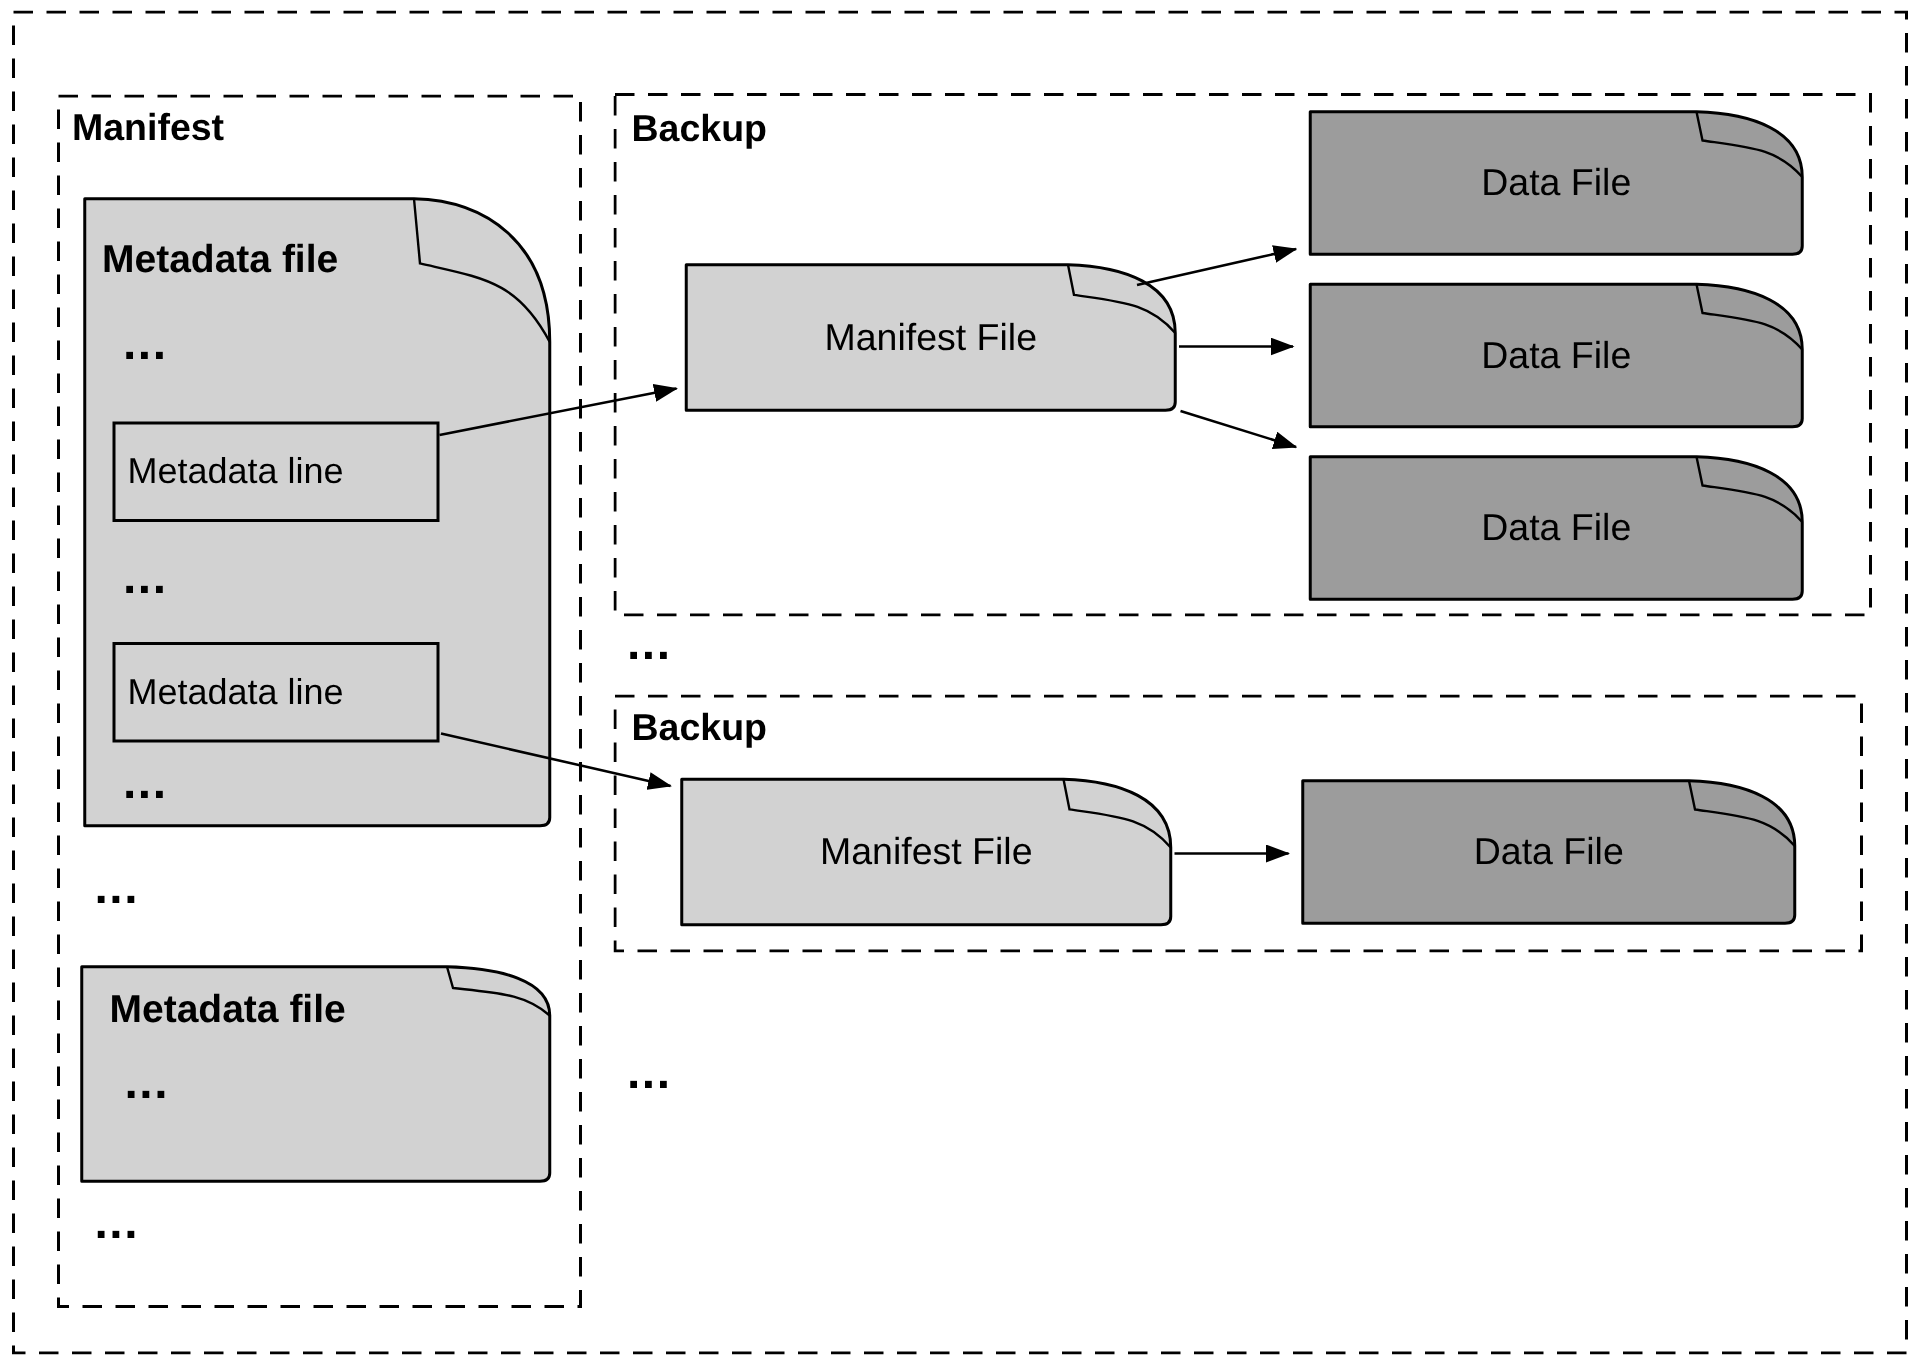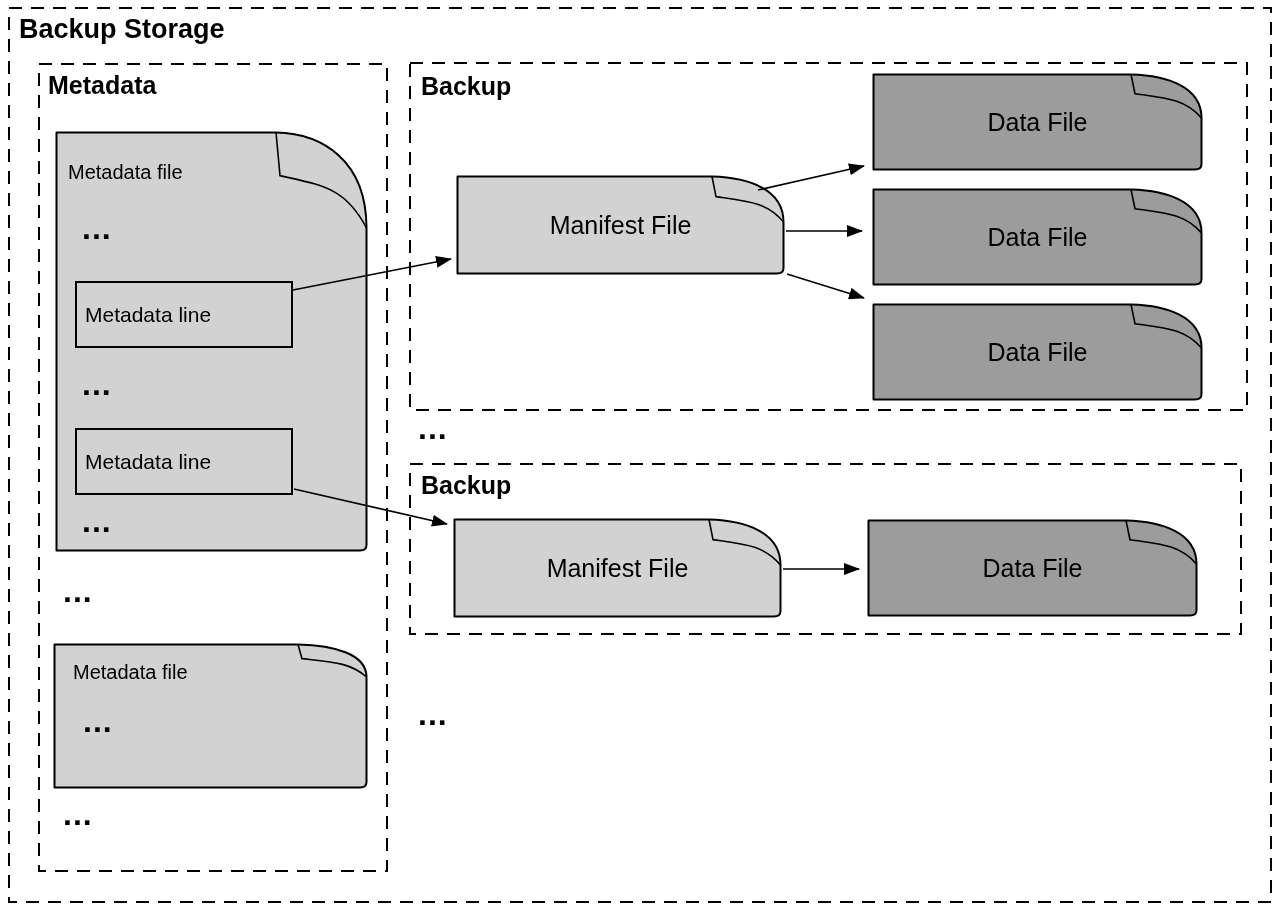--- a/index.html
+++ b/index.html
@@ -3,43 +3,42 @@
 <meta charset="utf-8">
 <style>
   html,body{margin:0;padding:0;background:#ffffff;}
   body{font-family:"Liberation Sans",sans-serif;color:#000;}
   .stage{position:relative;width:1280px;height:909px;background:#fff;overflow:hidden;}
   .dashed-box{position:absolute;z-index:1;}
   .dashed-box > svg{position:absolute;left:0;top:0;}
   .box-label{position:absolute;font-weight:bold;z-index:3;white-space:nowrap;}
   .doc{position:absolute;z-index:2;}
   .doc > svg.doc-bg{position:absolute;left:0;top:0;z-index:0;}
-  .doc-title{position:absolute;font-weight:normal;font-size:20px;line-height:30px;z-index:2;white-space:nowrap;}
+  .doc-title{position:absolute;font-weight:bold;font-size:26px;line-height:30px;z-index:2;white-space:nowrap;}
   .center-label{position:absolute;left:0;top:0;right:0;bottom:0;display:flex;align-items:center;justify-content:center;font-size:25px;z-index:2;text-align:center;}
-  .mline{position:absolute;border:2px solid #000;background:var(--doc-light,#d2d2d2);display:flex;align-items:center;padding-left:8px;font-size:21px;z-index:2;box-sizing:border-box;}
+  .mline{position:absolute;border:2px solid #000;background:var(--doc-light,#d2d2d2);display:flex;align-items:center;padding-left:8px;font-size:24px;z-index:2;box-sizing:border-box;}
   .dots{position:absolute;font-weight:bold;font-size:32px;line-height:32px;letter-spacing:1px;z-index:3;white-space:nowrap;}
   #arrows{position:absolute;left:0;top:0;z-index:5;pointer-events:none;}
 </style>
 </head>
 <body>
 
 <div class="stage">
 
   <div class="dashed-box" style="left:8px;top:7px;width:1264px;height:896px;">
       <svg width="1264" height="896" viewBox="0 0 1264 896">
         <rect x="1" y="1" width="1262" height="894" fill="none" stroke="#000000" stroke-width="2" stroke-dasharray="13 9"></rect>
       </svg>
-    <div class="box-label" style="left:11px;top:7px;font-size:27px;">Backup Storage</div>
   </div>
 
   <div class="dashed-box" style="left:38px;top:63px;width:350px;height:809px;">
       <svg width="350" height="809" viewBox="0 0 350 809">
         <rect x="1" y="1" width="348" height="807" fill="none" stroke="#000000" stroke-width="2" stroke-dasharray="13 9"></rect>
       </svg>
-    <div class="box-label" style="left:10px;top:8px;font-size:25px;">Metadata</div>
+    <div class="box-label" style="left:10px;top:8px;font-size:25px;">Manifest</div>
   </div>
 
   <div class="doc" style="left:55px;top:131px;width:313px;height:421px;">
       <svg class="doc-bg" width="313" height="421" viewBox="0 0 313 421">
         <path d="M 1.5 1.5 L 221 1.5 C 267 2.5 311.5 29.099999999999998 311.5 97 L 311.5 414 Q 311.5 419.5 305 419.5 L 1.5 419.5 Z" fill="#d2d2d2" stroke="#000000" stroke-width="2" stroke-linejoin="round"></path>
         <path d="M 221 1.5 L 225 44.620000000000005 C 267 54.32000000000001 290 56.26 311.5 97" fill="none" stroke="#000000" stroke-width="1.6"></path>
       </svg>
     <div class="doc-title" style="left:13px;top:26px;">Metadata file</div>
     <div class="dots" style="left:27px;top:81px;">...</div>
     <div class="mline" style="left:20px;top:150px;width:218px;height:67px;">

